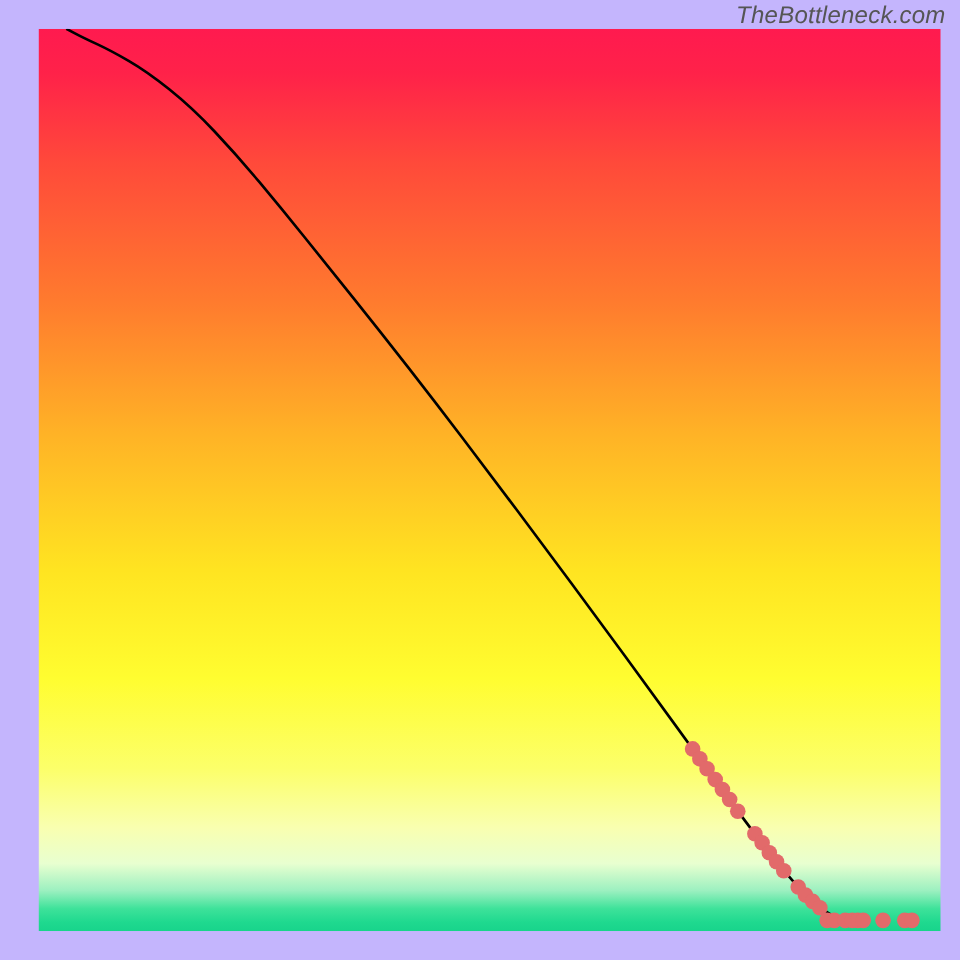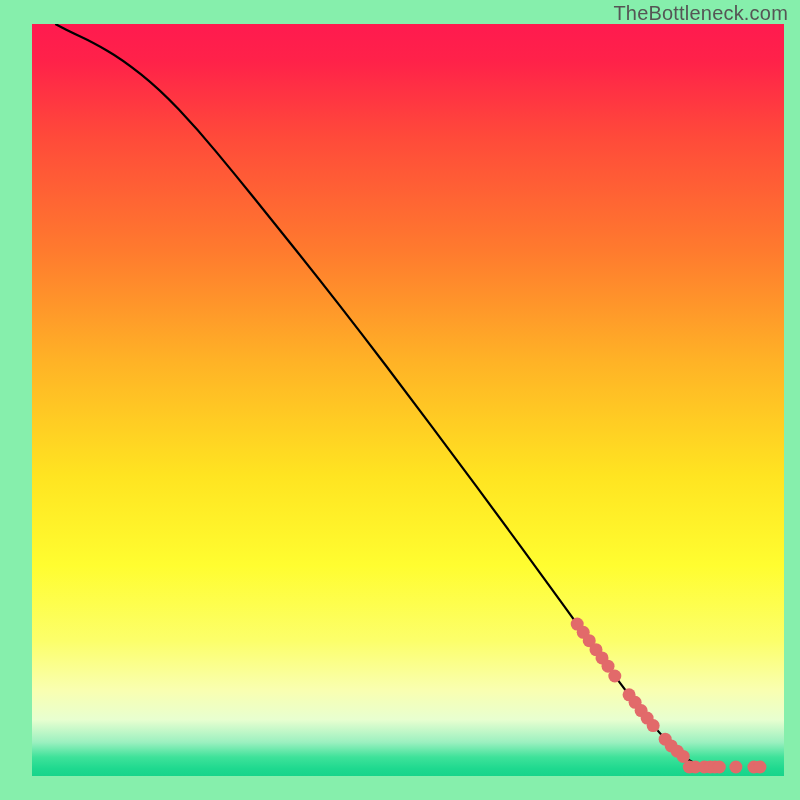--- a/index.html
+++ b/index.html
@@ -8,21 +8,22 @@
     background: #000;
     width: 800px;
     height: 800px;
     overflow: hidden;
     font-family: Arial, sans-serif;
   }
   .frame {
     position: relative;
     width: 800px;
     height: 800px;
-    background: #86efac;
+    background: #c4b5fd;
+    font-style: italic;
   }
   .watermark {
     position: absolute;
     top: 2px;
     right: 12px;
     color: #555;
     font-size: 20px;
     font-family: Arial, sans-serif;
     z-index: 10;
     letter-spacing: 0.2px;

